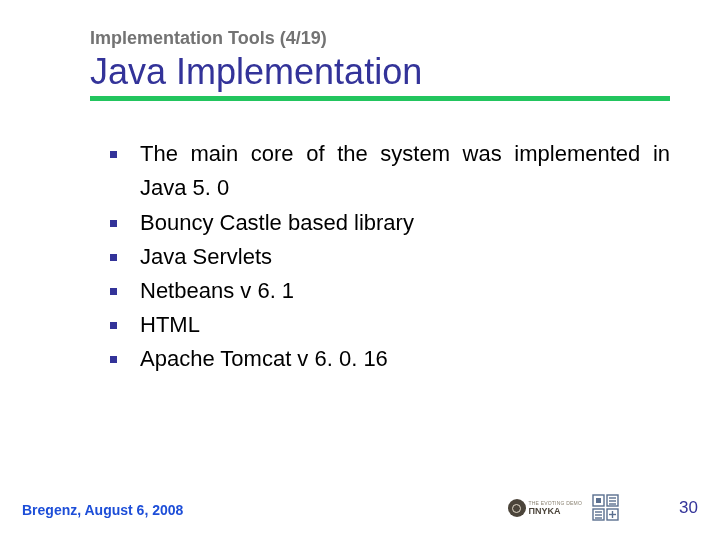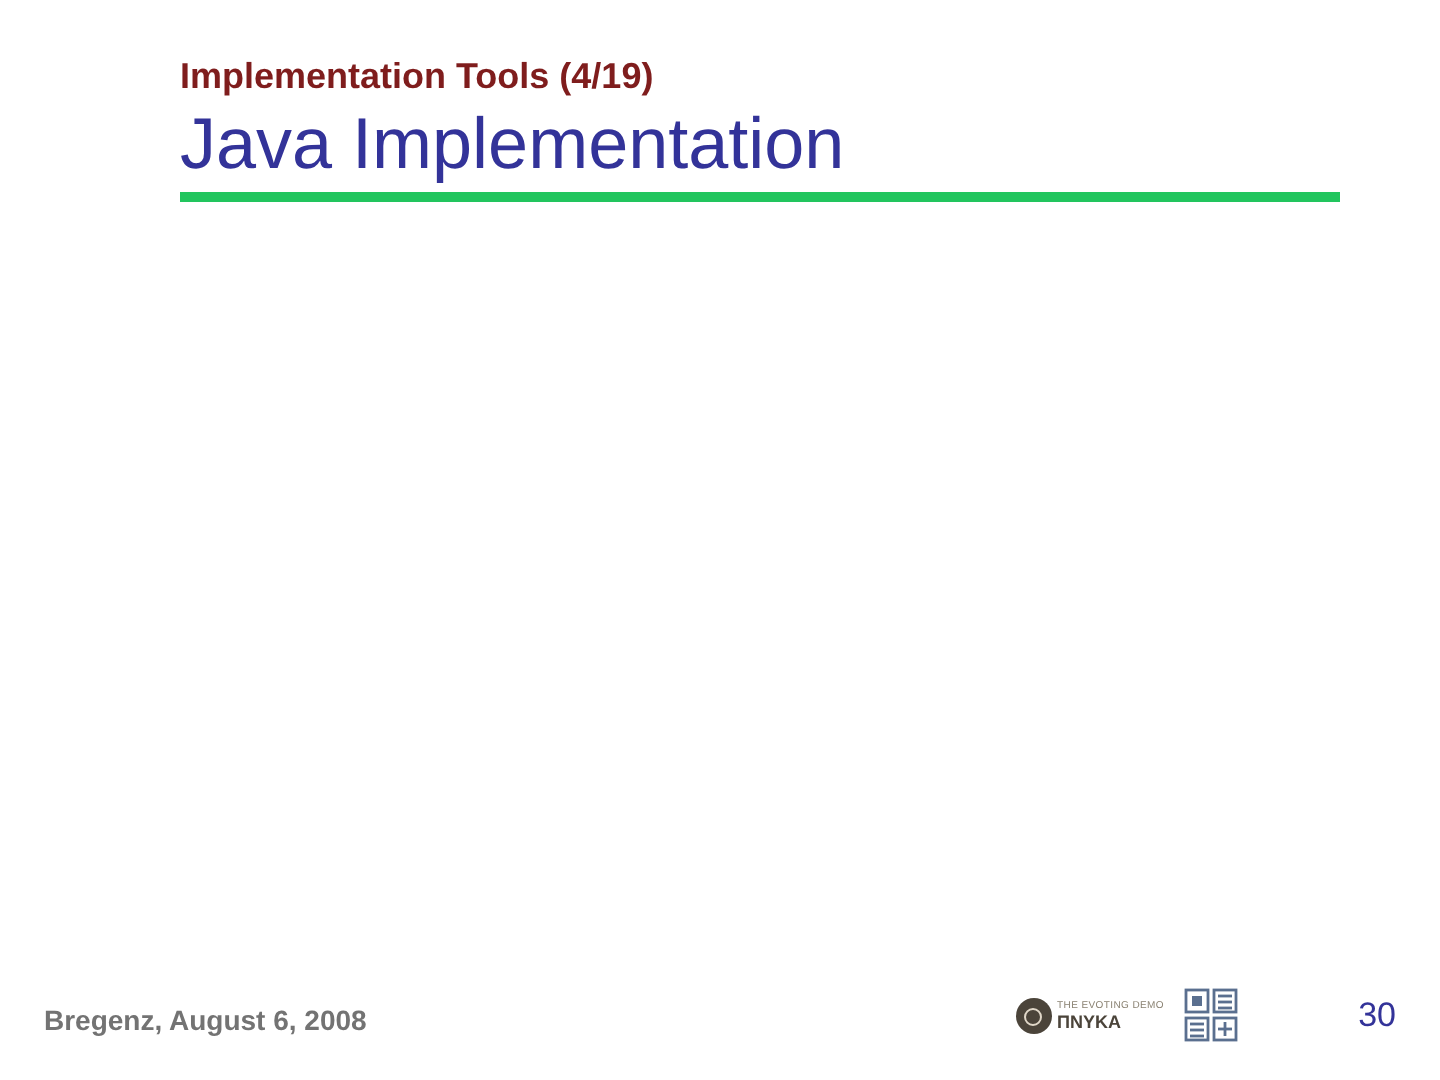--- a/index.html
+++ b/index.html
@@ -10,21 +10,21 @@
     font-family: Verdana, Geneva, sans-serif;
     position: relative;
     overflow: hidden;
   }
   .content {
     padding: 28px 50px 0 90px;
   }
   .breadcrumb {
     font-size: 18px;
     font-weight: bold;
-    color: #7f1d1d;
+    color: #737373;
     margin-bottom: 2px;
   }
   .title {
     font-size: 36px;
     color: #333399;
     font-weight: normal;
     line-height: 1.15;
     border-bottom: 5px solid #22c55e;
     padding-bottom: 4px;
     margin-bottom: 36px;
@@ -52,21 +52,21 @@
     width: 7px;
     height: 7px;
     background: #333399;
   }
   .footer-left {
     position: absolute;
     left: 22px;
     bottom: 22px;
     font-size: 14px;
     font-weight: bold;
-    color: #737373;
+    color: #1d4ed8;
   }
   .footer-right {
     position: absolute;
     right: 22px;
     bottom: 22px;
     font-size: 17px;
     color: #333399;
   }
   .logo-block {
     position: absolute;
@@ -111,20 +111,28 @@
     height: 28px;
   }
   .logo-inst svg { display: block; }
 </style>
 </head>
 <body>
 
 <div class="content">
   <div class="breadcrumb">Implementation Tools (4/19)</div>
   <div class="title">Java Implementation</div>
+  <ul class="bullets">
+    <li class="justify">The main core of the system was implemented in Java 5. 0</li>
+    <li>Bouncy Castle based library</li>
+    <li>Java Servlets</li>
+    <li>Netbeans v 6. 1</li>
+    <li>HTML</li>
+    <li>Apache Tomcat v 6. 0. 16</li>
+  </ul>
 </div>
 
 <div class="footer-left">Bregenz, August 6, 2008</div>
 
 <div class="logo-block">
   <div class="logo-pnyka">
     <div class="logo-pnyka-circ"></div>
     <div>
       <div class="logo-pnyka-sub">THE EVOTING DEMO</div>
       <div class="logo-pnyka-text">ΠΝΥΚΑ</div>

